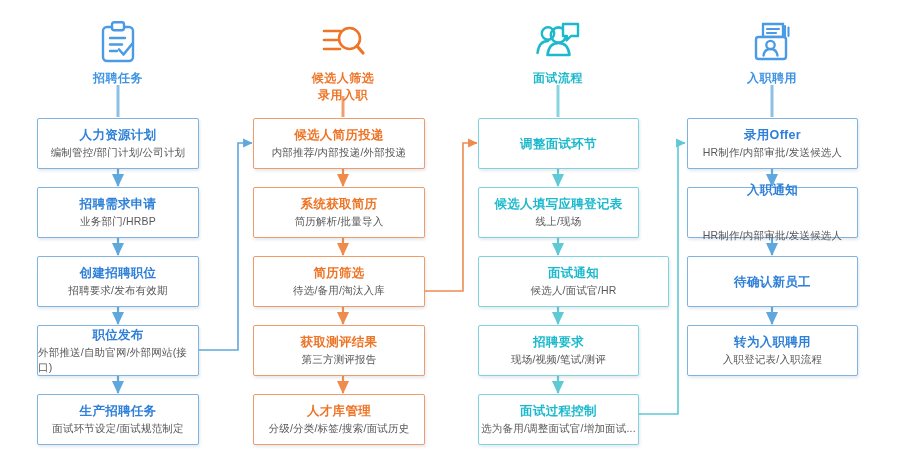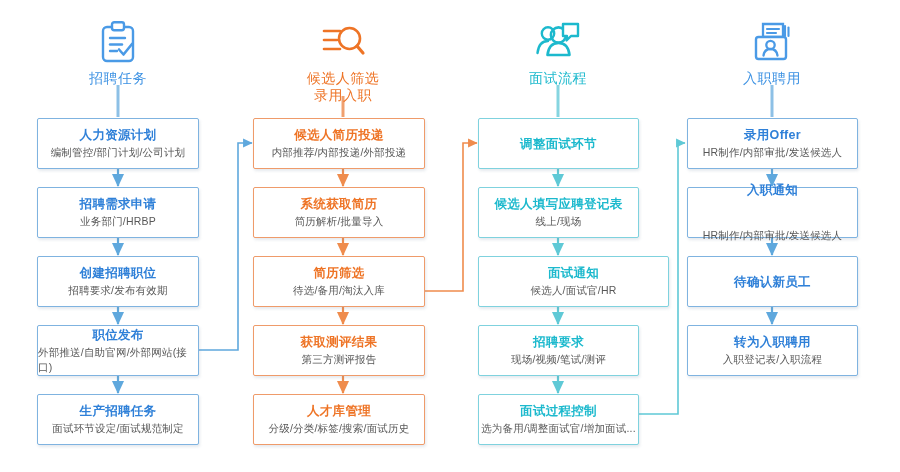--- a/index.html
+++ b/index.html
@@ -38,22 +38,22 @@
     width: 180px;
     text-align: center;
   }
   .col-head .head-icon {
     display: block;
     height: 44px;
     margin: 0 auto 6px auto;
     line-height: 0;
   }
   .col-head .head-title {
-    font-size: 14px;
-    font-weight: normal;
+    font-size: 12px;
+    font-weight: bold;
     letter-spacing: 0.5px;
     line-height: 17px;
     white-space: pre-line;
   }
 
   
   .node {
     position: absolute;
     box-sizing: border-box;
     background: #ffffff;

